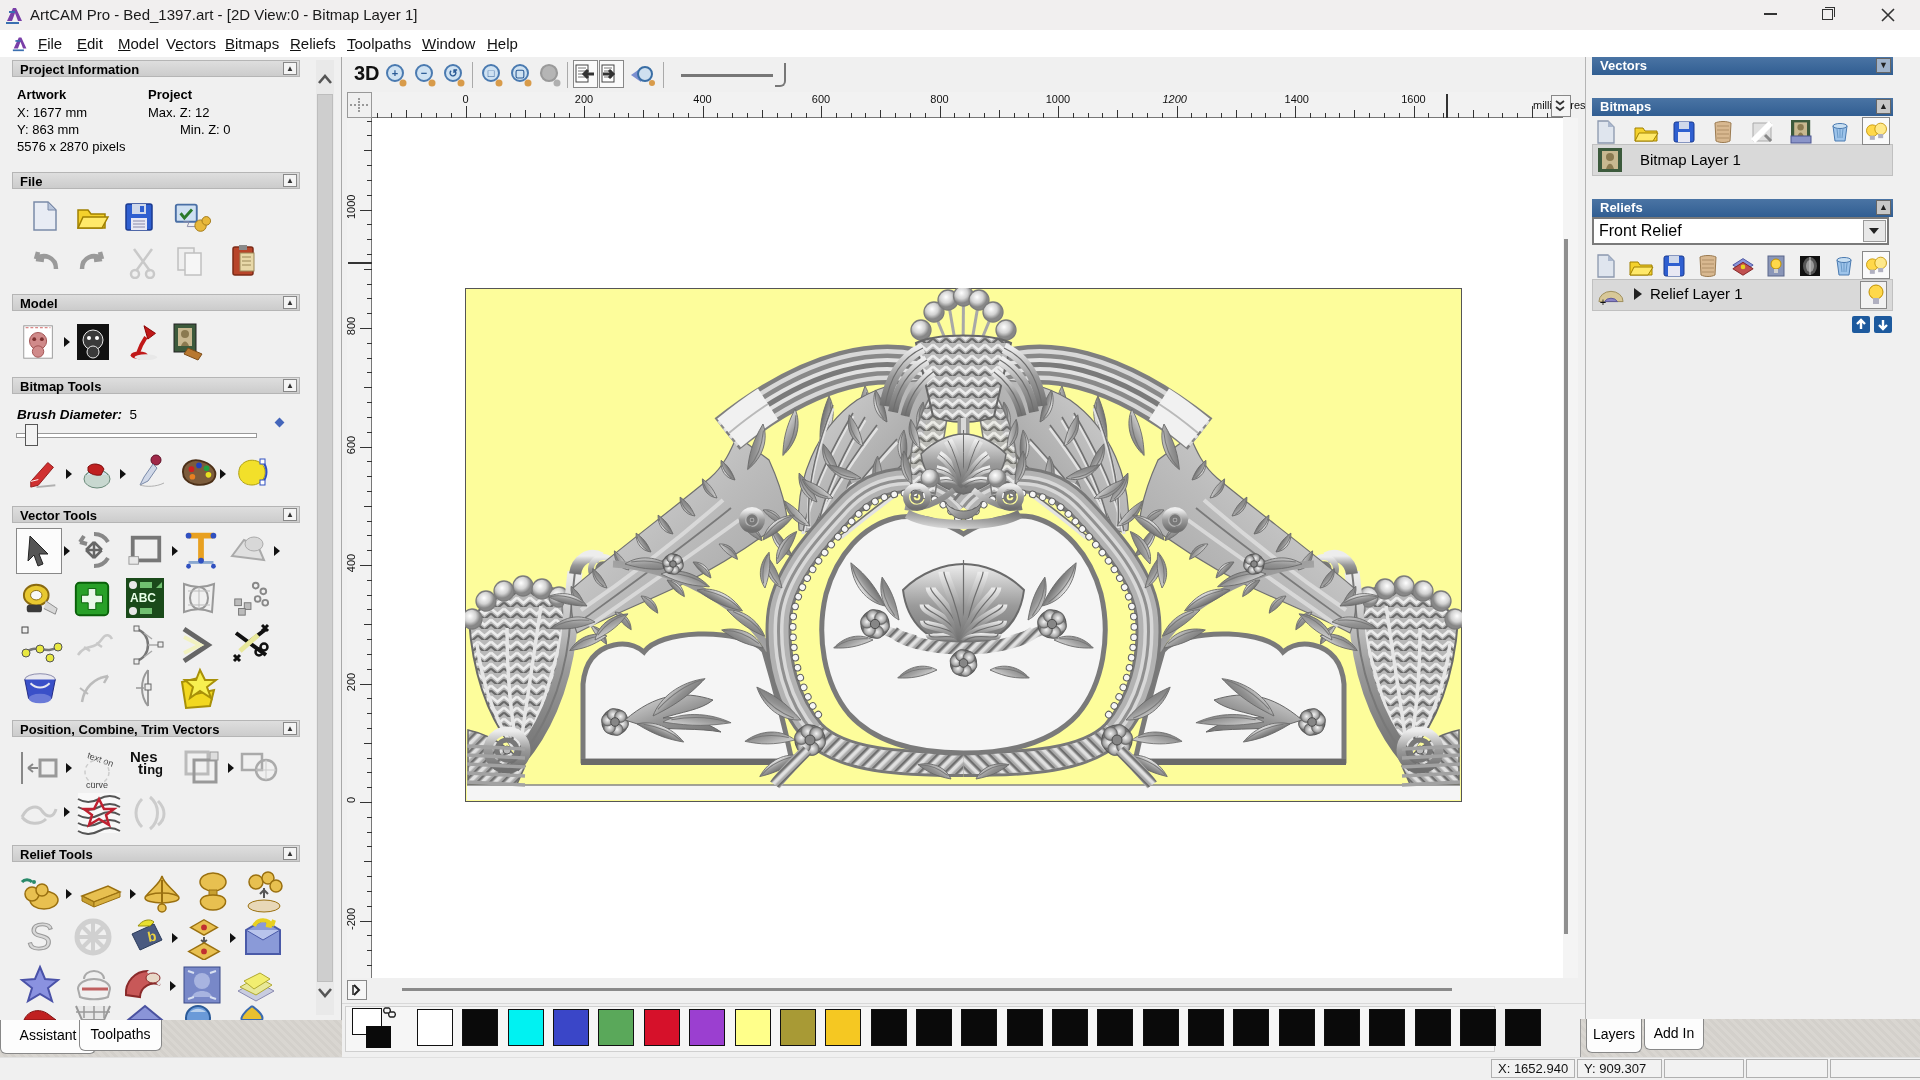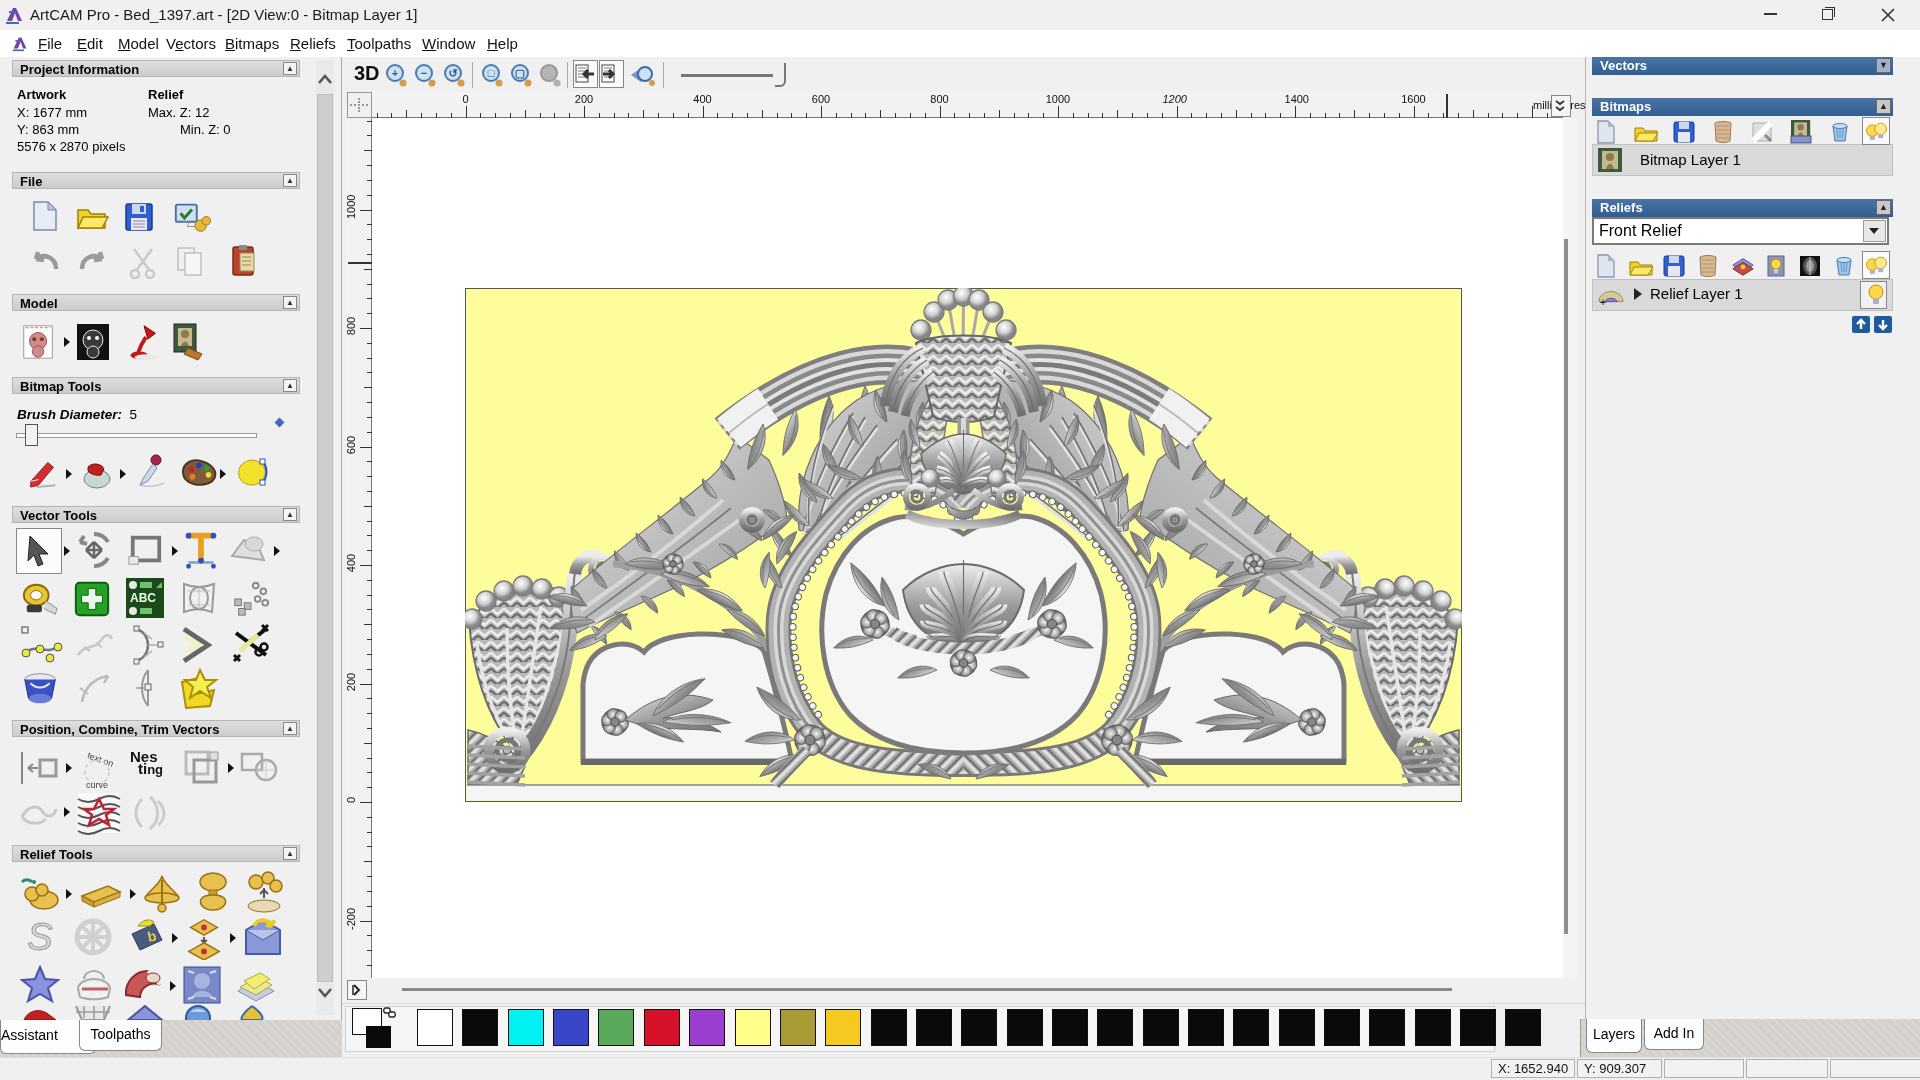--- a/index.html
+++ b/index.html
@@ -57,21 +57,21 @@
 <div class="abs" style="left:317px;top:94px;width:16px;height:888px;background:#cecece;border:1px solid #bdbdbd;box-sizing:border-box;"></div>
 <svg class="abs" style="left:317px;top:72px" width="16" height="16">
     <path d="M2 11 L8 4 L14 11" stroke="#555" stroke-width="2.6" fill="none"></path>
   </svg>
 <svg class="abs" style="left:317px;top:984px" width="16" height="16">
     <path d="M2 5 L8 12 L14 5" stroke="#555" stroke-width="2.6" fill="none"></path>
   </svg>
 <div class="hdrgray" style="top:60px;"><span>Project Information</span><div class="colbtn">▲</div></div>
 
 <div class="abs" style="left:17px;top:87px;font-size:13px;font-weight:bold;">Artwork</div>
-<div class="abs" style="left:148px;top:87px;font-size:13px;font-weight:bold;">Relief</div>
+<div class="abs" style="left:148px;top:87px;font-size:13px;font-weight:bold;">Project</div>
 <div class="abs" style="left:17px;top:105px;font-size:13px;">X: 1677 mm</div>
 <div class="abs" style="left:148px;top:105px;font-size:13px;">Max. Z: 12</div>
 <div class="abs" style="left:17px;top:122px;font-size:13px;">Y: 863 mm</div>
 <div class="abs" style="left:148px;top:122px;font-size:13px;margin-left:32px;">Min. Z: 0</div>
 <div class="abs" style="left:17px;top:139px;font-size:13px;">5576 x 2870 pixels</div>
 <div class="hdrgray" style="top:172px;"><span>File</span><div class="colbtn">▲</div></div>
 <div class="hdrgray" style="top:294px;"><span>Model</span><div class="colbtn">▲</div></div>
 <div class="hdrgray" style="top:377px;"><span>Bitmap Tools</span><div class="colbtn">▲</div></div>
 
 <div class="abs" style="left:17px;top:407px;font-size:13.5px;font-weight:bold;font-style:italic;">Brush Diameter:&nbsp; <span style="font-style:normal;font-weight:normal">5</span></div>
@@ -460,21 +460,21 @@
   </svg>
 <svg class="abs" style="left:176px;top:1004px" width="44" height="16" viewBox="0 0 44 16">
     <circle cx="22" cy="14" r="12" fill="#6a9ad8" stroke="#2a5a98" stroke-width="2"></circle>
     <path d="M14 8 a10 8 0 0 1 16 0" fill="#b8d0ec"></path>
   </svg>
 <svg class="abs" style="left:230px;top:1004px" width="44" height="16" viewBox="0 0 44 16">
     <path d="M22 2 C14 8 10 14 12 16 L32 16 C34 12 30 8 22 2" fill="#e8c030" stroke="#3a6ab0" stroke-width="2"></path>
   </svg>
 
 <div class="abs" style="left:0;top:1020px;width:343px;height:37px;background:repeating-linear-gradient(45deg,#d9d6d1 0 3px,#d3d0cb 3px 6px);"></div>
-<div class="abs" style="left:0;top:1020px;width:96px;height:34px;background:#fdfdfd;border:1px solid #888;border-top:none;border-radius:0 0 6px 6px;box-sizing:border-box;font-size:14px;line-height:30px;">Assistant</div>
+<div class="abs" style="left:0;top:1020px;width:96px;height:34px;background:#fdfdfd;border:1px solid #888;border-top:none;border-radius:0 0 6px 6px;box-sizing:border-box;text-align:center;font-size:14px;line-height:30px;">Assistant</div>
 <div class="abs" style="left:79px;top:1020px;width:83px;height:31px;background:#fdfdfd;border:1px solid #888;border-top:none;border-radius:0 0 6px 6px;box-sizing:border-box;text-align:center;font-size:14px;line-height:28px;">Toolpaths</div>
 
 <div class="abs" style="left:342px;top:57px;width:1243px;height:36px;background:#f0f0f0;"></div>
 <div class="abs" style="left:354px;top:62px;font-size:20px;font-weight:bold;color:#111;">3D</div>
 <svg class="abs" style="left:384px;top:63px" width="25" height="25" viewBox="0 0 25 25">
 <circle cx="11" cy="10" r="8" fill="#cfe2f2" stroke="#4a7ab0" stroke-width="2"></circle>
 <text x="11" y="14" font-size="11" font-weight="bold" text-anchor="middle" fill="#2a5a95">+</text>
 <circle cx="19" cy="20" r="3.5" fill="#d89b4a"></circle>
   </svg>
 <svg class="abs" style="left:413px;top:63px" width="25" height="25" viewBox="0 0 25 25">

